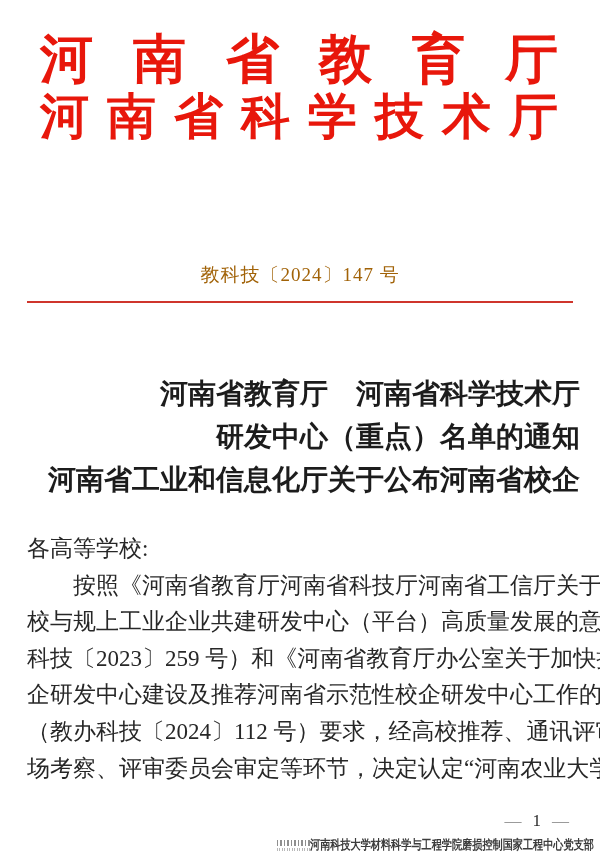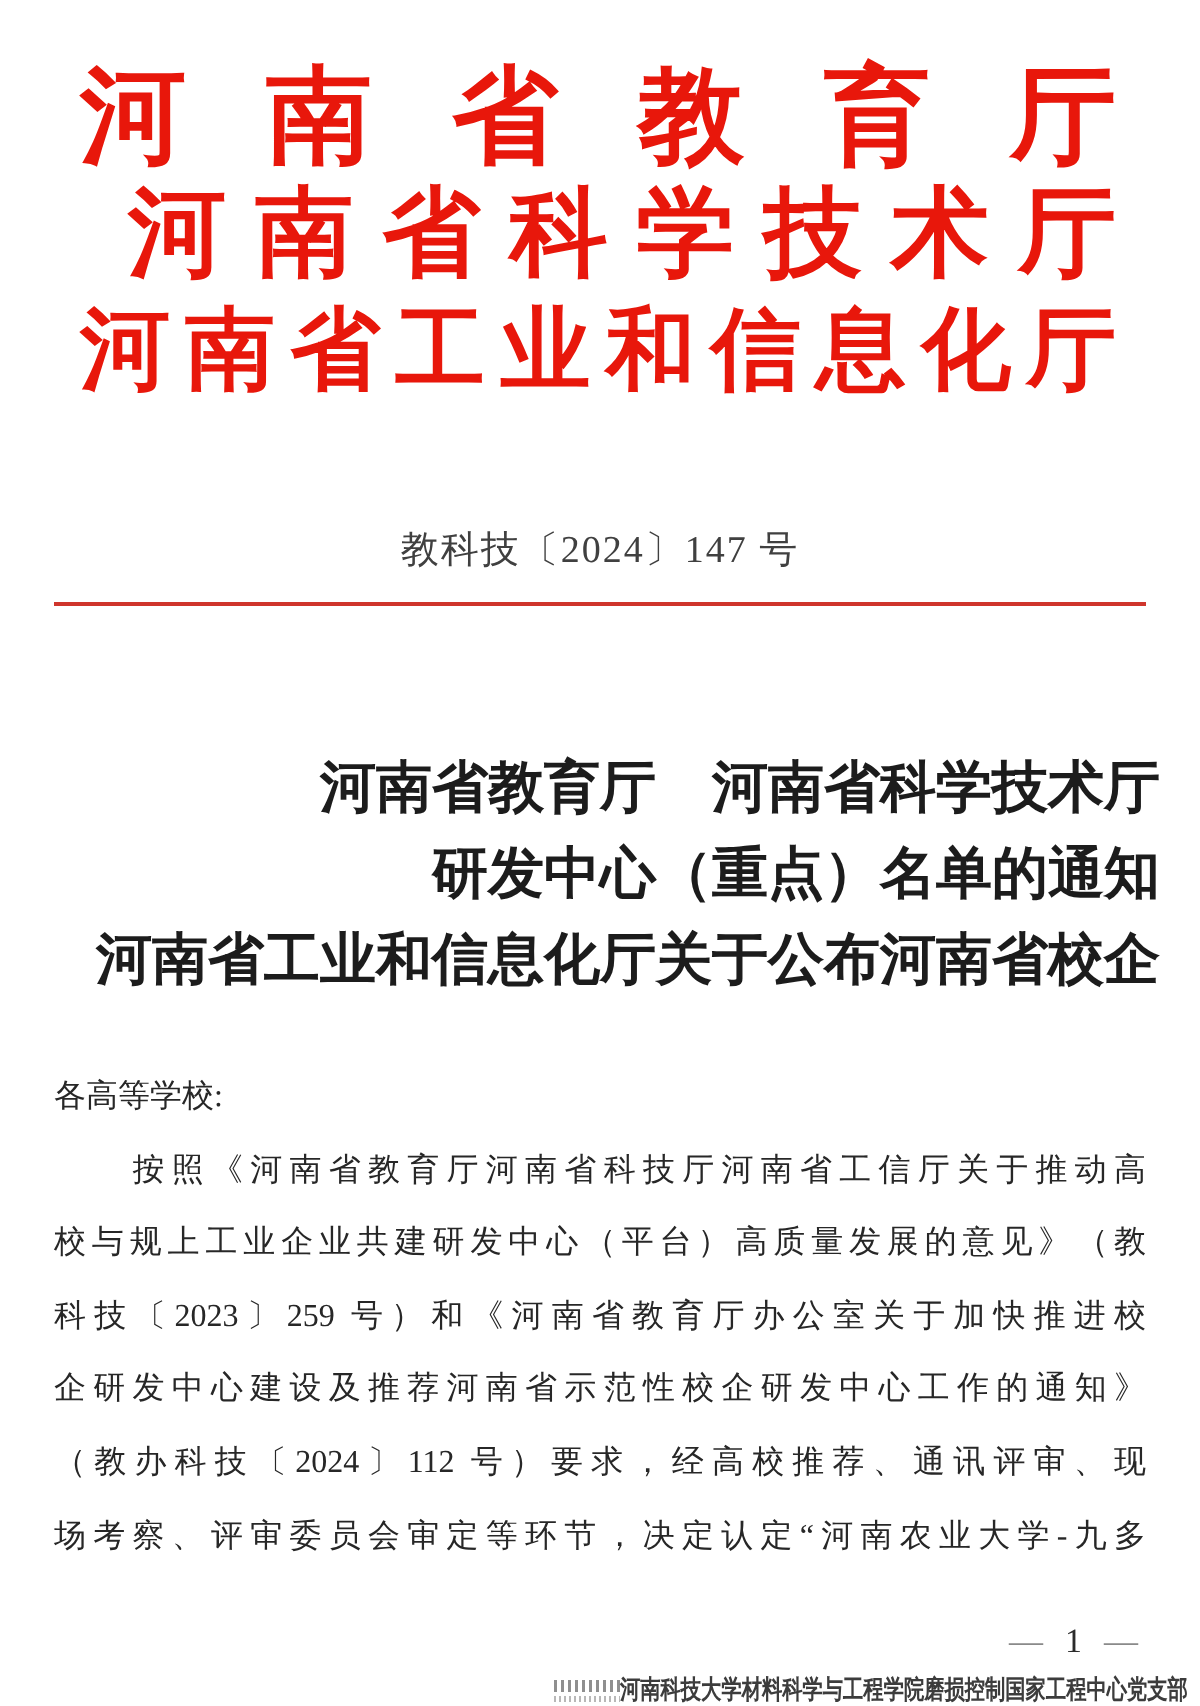--- a/index.html
+++ b/index.html
@@ -19,28 +19,28 @@
     font-family:"Liberation Serif","DejaVu Serif",serif;
   }
   .letterhead .hline{
     display:block;
     text-align:justify;
     text-align-last:justify;
     height:58px;line-height:58px;
     white-space:nowrap;
   }
   .hline.h1{font-size:53px;}
-  .hline.h2{font-size:49px;margin-left:24px;}
+  .hline.h2{font-size:49px;}
   .hline.h3{font-size:45px;}
 
   
   .doc-number{
     position:absolute;top:262px;left:0;right:0;
     text-align:center;
-    font-size:19px;color:#404040;
+    font-size:19px;color:#a16207;
     letter-spacing:1px;
   }
 
   
   .red-rule{
     position:absolute;top:301px;left:27px;right:27px;
     height:2px;background:var(--rule-red,#cf352c);
   }
 
   
@@ -49,21 +49,21 @@
     text-align:right;
     font-family:"Liberation Sans","DejaVu Sans",sans-serif;
     font-weight:bold;
     font-size:28px;line-height:43px;
     color:var(--title-black,#1c1c1c);
   }
 
   
   .body-block{
     position:absolute;top:531px;left:27px;right:27px;
-    font-size:16px;line-height:36.6px;
+    font-size:23px;line-height:36.6px;
     color:var(--body-black,#272727);
   }
   .body-line{
     text-align:justify;
     text-align-last:justify;
     white-space:nowrap;
   }
   .salutation{text-align:left;text-align-last:left;}
 
   
@@ -97,21 +97,20 @@
   }
 </style>
 </head>
 <body>
 
 <div class="page">
 
   <div class="letterhead">
     <span class="hline h1">河南省教育厅</span>
     <span class="hline h2">河南省科学技术厅</span>
-    <span class="hline h3">河南省工业和信息化厅</span>
   </div>
 
   <div class="doc-number">教科技〔2024〕147 号</div>
 
   <div class="red-rule"></div>
 
   <div class="doc-title">
     <div>河南省教育厅　河南省科学技术厅</div>
     <div>研发中心（重点）名单的通知</div>
     <div>河南省工业和信息化厅关于公布河南省校企</div>

